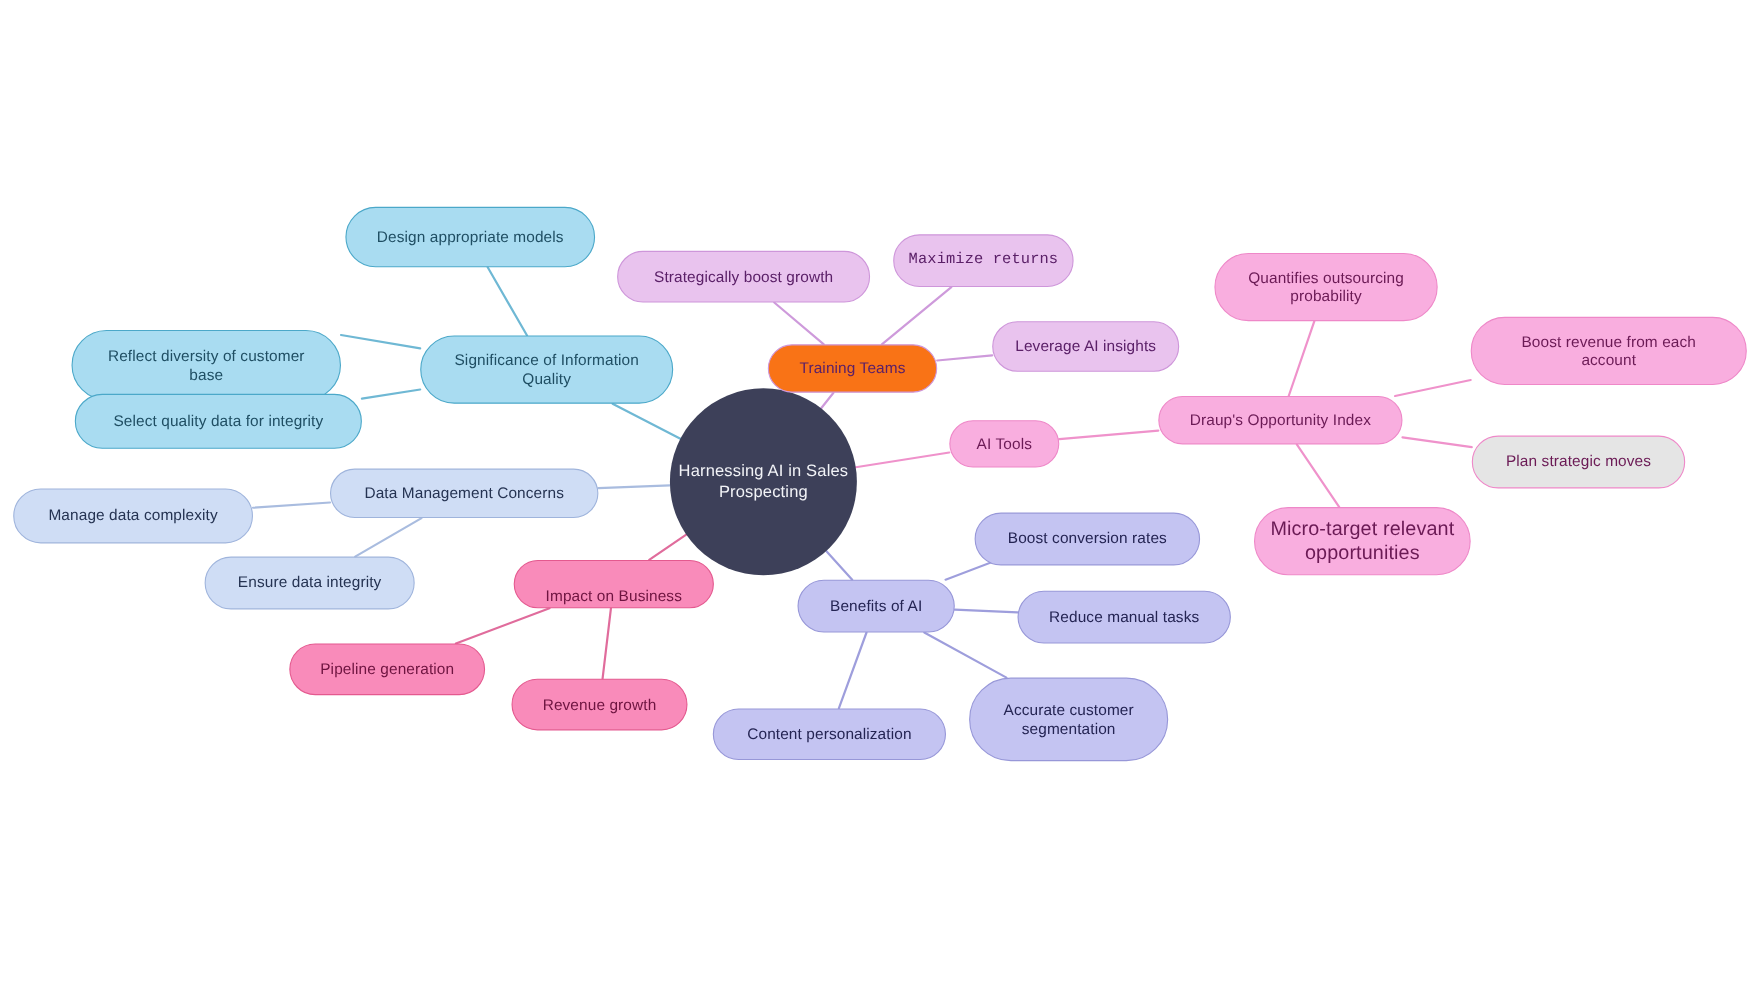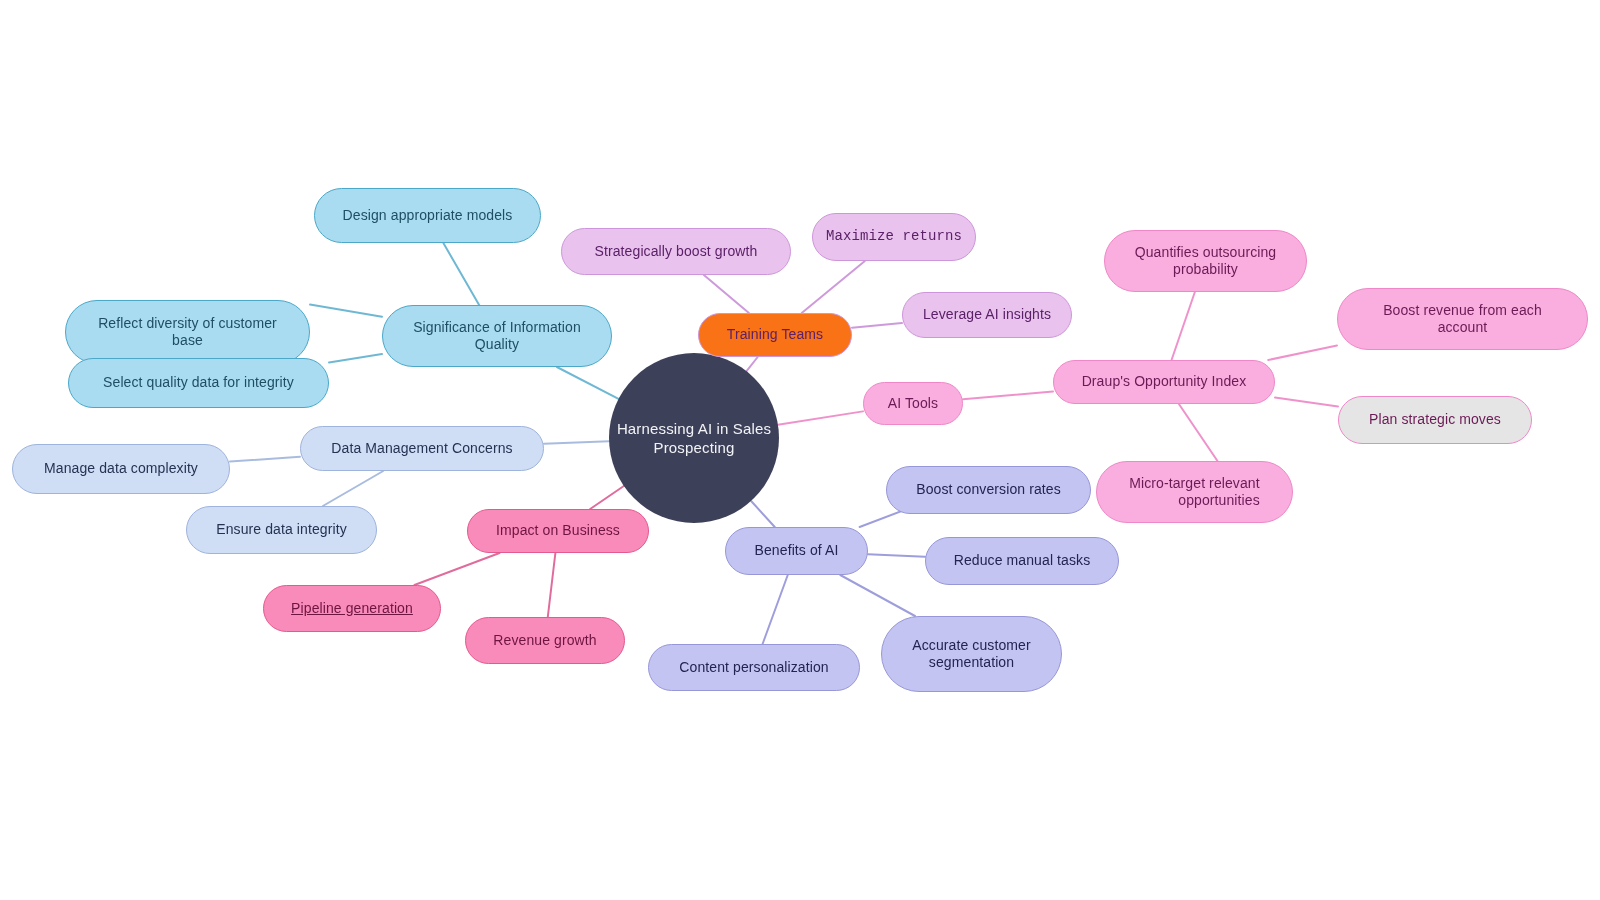--- a/index.html
+++ b/index.html
@@ -87,36 +87,36 @@
 Prospecting</span></div>
       <div class="node" style="left: 382px; top: 305px; width: 230px; height: 62px; background: rgb(169, 220, 241); border-color: rgb(75, 168, 201); color: rgb(31, 78, 99); font-size: 14px;"><span>Significance of Information
 Quality</span></div>
       <div class="node" style="left: 314px; top: 188px; width: 227px; height: 55px; background: rgb(169, 220, 241); border-color: rgb(75, 168, 201); color: rgb(31, 78, 99); font-size: 14px;"><span>Design appropriate models</span></div>
       <div class="node" style="left: 65px; top: 252px; width: 245px; height: 64px; background: rgb(169, 220, 241); border-color: rgb(75, 168, 201); color: rgb(31, 78, 99); font-size: 14px; margin-top: 48px;"><span>Reflect diversity of customer
 base</span></div>
       <div class="node" style="left: 68px; top: 358px; width: 261px; height: 50px; background: rgb(169, 220, 241); border-color: rgb(75, 168, 201); color: rgb(31, 78, 99); font-size: 14px;"><span>Select quality data for integrity</span></div>
       <div class="node" style="left: 300px; top: 426px; width: 244px; height: 45px; background: rgb(207, 221, 245); border-color: rgb(159, 180, 220); color: rgb(37, 51, 82); font-size: 14px;"><span>Data Management Concerns</span></div>
       <div class="node" style="left: 12px; top: 444px; width: 218px; height: 50px; background: rgb(207, 221, 245); border-color: rgb(159, 180, 220); color: rgb(37, 51, 82); font-size: 14px;"><span>Manage data complexity</span></div>
       <div class="node" style="left: 186px; top: 506px; width: 191px; height: 48px; background: rgb(207, 221, 245); border-color: rgb(159, 180, 220); color: rgb(37, 51, 82); font-size: 14px; text-align: right;"><span>Ensure data integrity</span></div>
-      <div class="node" style="left: 467px; top: 509px; width: 182px; height: 44px; background: rgb(249, 139, 186); border-color: rgb(228, 89, 143); color: rgb(110, 20, 64); font-size: 14px;"><span>Impact on Business</span></div>
-      <div class="node" style="left: 263px; top: 585px; width: 178px; height: 47px; background: rgb(249, 139, 186); border-color: rgb(228, 89, 143); color: rgb(110, 20, 64); font-size: 14px; text-decoration: underline;"><span>Pipeline generation</span></div>
+      <div class="node" style="left: 467px; top: 509px; width: 182px; height: 44px; background: rgb(249, 139, 186); border-color: rgb(228, 89, 143); color: rgb(110, 20, 64); font-size: 14px; align-items: flex-end;"><span>Impact on Business</span></div>
+      <div class="node" style="left: 263px; top: 585px; width: 178px; height: 47px; background: rgb(249, 139, 186); border-color: rgb(228, 89, 143); color: rgb(110, 20, 64); font-size: 14px;"><span>Pipeline generation</span></div>
       <div class="node" style="left: 465px; top: 617px; width: 160px; height: 47px; background: rgb(249, 139, 186); border-color: rgb(228, 89, 143); color: rgb(110, 20, 64); font-size: 14px;"><span>Revenue growth</span></div>
       <div class="node" style="left: 725px; top: 527px; width: 143px; height: 48px; background: rgb(196, 196, 242); border-color: rgb(151, 151, 216); color: rgb(36, 36, 83); font-size: 14px;"><span>Benefits of AI</span></div>
       <div class="node" style="left: 886px; top: 454px; width: 205px; height: 48px; background: rgb(196, 196, 242); border-color: rgb(151, 151, 216); color: rgb(36, 36, 83); font-size: 14px; margin-top: 12px;"><span>Boost conversion rates</span></div>
       <div class="node" style="left: 925px; top: 537px; width: 194px; height: 48px; background: rgb(196, 196, 242); border-color: rgb(151, 151, 216); color: rgb(36, 36, 83); font-size: 14px;"><span>Reduce manual tasks</span></div>
       <div class="node" style="left: 881px; top: 616px; width: 181px; height: 76px; background: rgb(196, 196, 242); border-color: rgb(151, 151, 216); color: rgb(36, 36, 83); font-size: 14px;"><span>Accurate customer
 segmentation</span></div>
       <div class="node" style="left: 648px; top: 644px; width: 212px; height: 47px; background: rgb(196, 196, 242); border-color: rgb(151, 151, 216); color: rgb(36, 36, 83); font-size: 14px;"><span>Content personalization</span></div>
       <div class="node" style="left: 698px; top: 313px; width: 154px; height: 44px; background: #f97316; border-color: rgb(206, 150, 218); color: rgb(91, 32, 104); font-size: 14px;"><span>Training Teams</span></div>
       <div class="node" style="left: 561px; top: 228px; width: 230px; height: 47px; background: rgb(233, 195, 238); border-color: rgb(206, 150, 218); color: rgb(91, 32, 104); font-size: 14px; align-items: center;"><span>Strategically boost growth</span></div>
       <div class="node" style="left: 812px; top: 213px; width: 164px; height: 48px; background: rgb(233, 195, 238); border-color: rgb(206, 150, 218); color: rgb(91, 32, 104); font-size: 14px; font-family: Liberation Mono, monospace;"><span>Maximize returns</span></div>
       <div class="node" style="left: 902px; top: 292px; width: 170px; height: 46px; background: rgb(233, 195, 238); border-color: rgb(206, 150, 218); color: rgb(91, 32, 104); font-size: 14px;"><span>Leverage AI insights</span></div>
       <div class="node" style="left: 863px; top: 382px; width: 100px; height: 43px; background: rgb(249, 174, 223); border-color: rgb(238, 136, 200); color: rgb(107, 26, 85); font-size: 14px;"><span>AI Tools</span></div>
       <div class="node" style="left: 1053px; top: 360px; width: 222px; height: 44px; background: rgb(249, 174, 223); border-color: rgb(238, 136, 200); color: rgb(107, 26, 85); font-size: 14px;"><span>Draup's Opportunity Index</span></div>
       <div class="node" style="left: 1104px; top: 230px; width: 203px; height: 62px; background: rgb(249, 174, 223); border-color: rgb(238, 136, 200); color: rgb(107, 26, 85); font-size: 14px;"><span>Quantifies outsourcing
 probability</span></div>
       <div class="node" style="left: 1337px; top: 288px; width: 251px; height: 62px; background: rgb(249, 174, 223); border-color: rgb(238, 136, 200); color: rgb(107, 26, 85); font-size: 14px;"><span>Boost revenue from each
 account</span></div>
       <div class="node" style="left: 1338px; top: 396px; width: 194px; height: 48px; background: #e5e5e5; border-color: rgb(238, 136, 200); color: rgb(107, 26, 85); font-size: 14px;"><span>Plan strategic moves</span></div>
-      <div class="node" style="left: 1096px; top: 461px; width: 197px; height: 62px; background: rgb(249, 174, 223); border-color: rgb(238, 136, 200); color: rgb(107, 26, 85); font-size: 14px; text-align: right;"><span>Micro-target relevant
+      <div class="node" style="left: 1140px; top: 461px; width: 197px; height: 62px; background: rgb(249, 174, 223); border-color: rgb(238, 136, 200); color: rgb(107, 26, 85); font-size: 18px;"><span>Micro-target relevant
 opportunities</span></div>
     </div>
 </div>
 
 </body></html>

